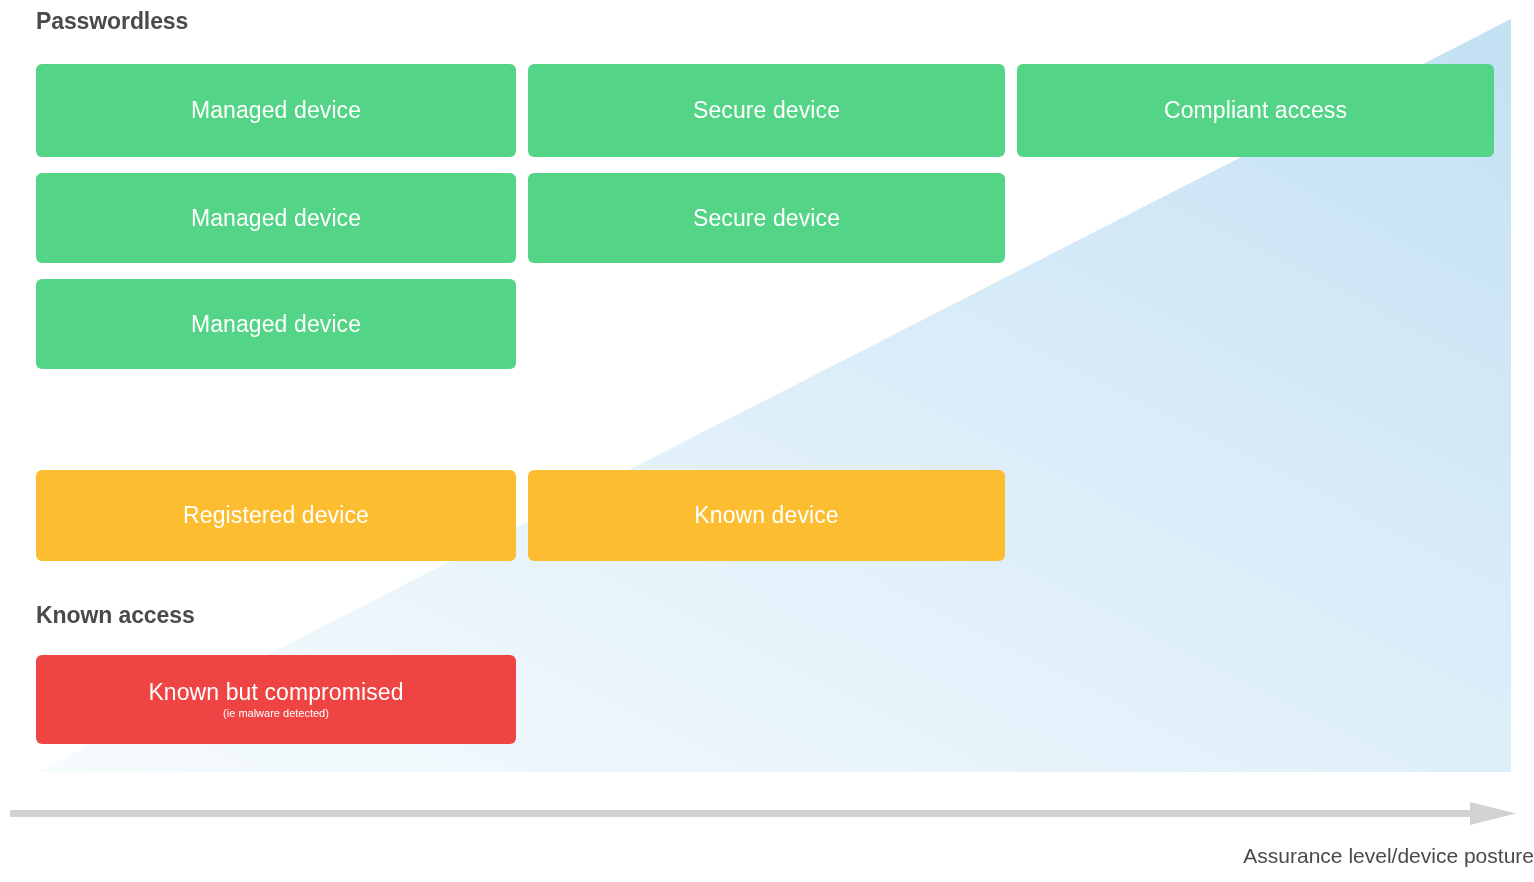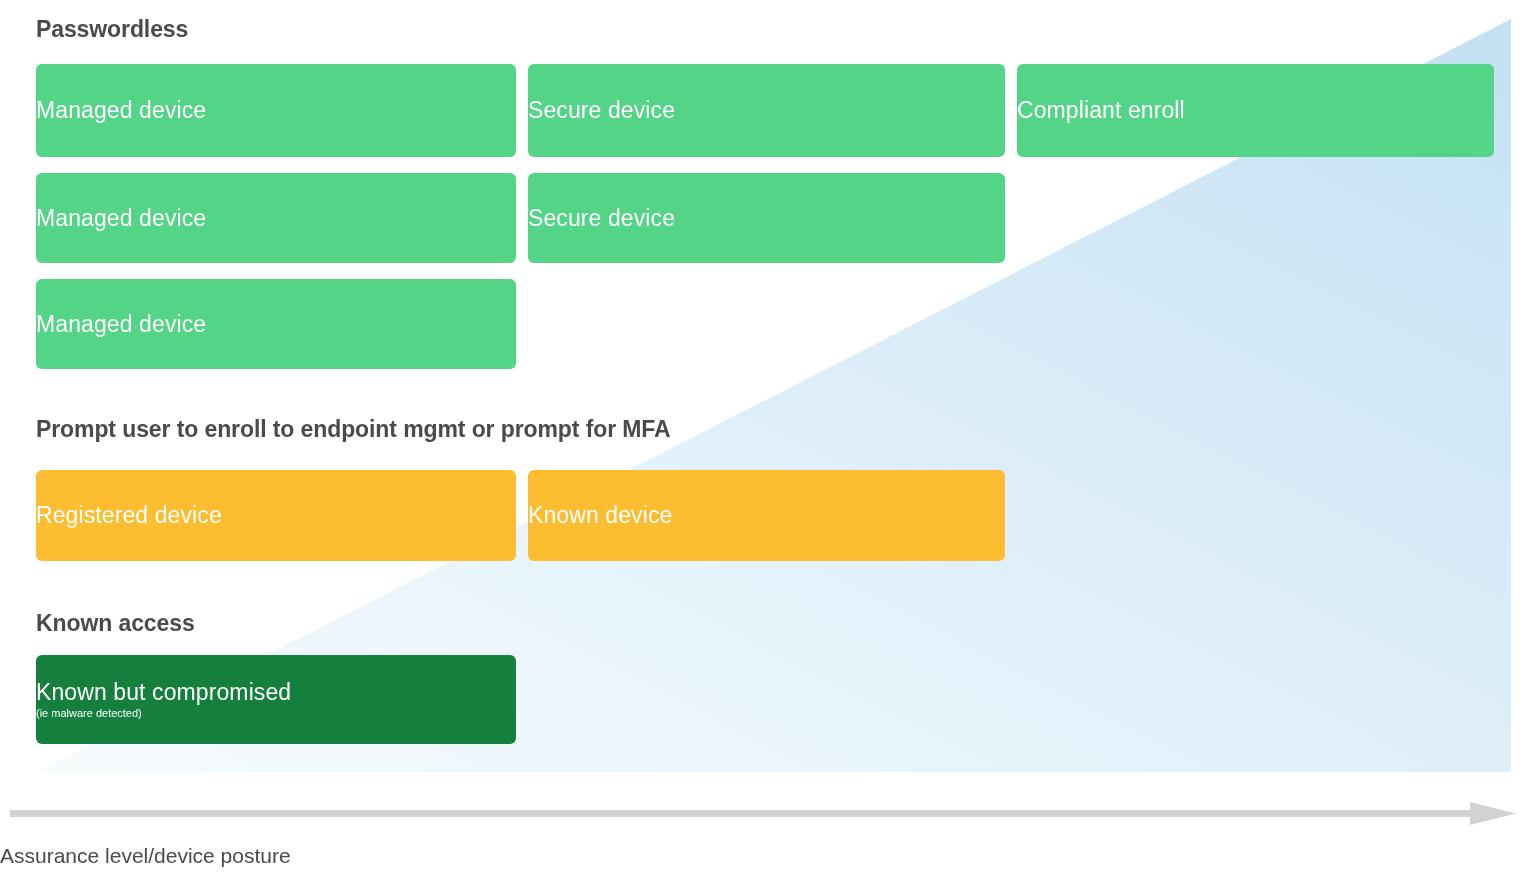--- a/index.html
+++ b/index.html
@@ -43,29 +43,28 @@
 
   .group-heading {
     position: absolute;
     left: 36px;
     color: #4a4a4a;
     font-size: 23px;
     font-weight: bold;
     letter-spacing: -0.1px;
     white-space: nowrap;
     line-height: 1;
-    margin-top: 8px;
   }
 
   .pill {
     position: absolute;
     border-radius: 6px;
     display: flex;
     flex-direction: column;
-    align-items: flex-start;
+    align-items: center;
     justify-content: center;
     color: #ffffff;
     box-sizing: border-box;
     text-align: center;
   }
   .pill .pill-label {
     font-size: 23px;
     line-height: 1.15;
     font-weight: normal;
     letter-spacing: 0.1px;
@@ -83,21 +82,21 @@
     left: 0;
     top: 796px;
     width: 1534px;
     height: 40px;
   }
   #axis-caption {
     position: absolute;
     top: 845px;
     left: 0;
     width: 1534px;
-    text-align: left;
+    text-align: right;
     color: #4a4a4a;
     font-size: 21px;
     line-height: 1;
   }
 </style>
 </head>
 <body>
 
 <div id="stage">
 
@@ -117,46 +116,45 @@
 
     <div class="group-heading" style="top:10px;">Passwordless</div>
 
     <div class="pill" style="left:36px;  top:64px;  width:480px; height:93px; background:#53d486;">
       <span class="pill-label">Managed device</span>
     </div>
     <div class="pill" style="left:528px; top:64px;  width:477px; height:93px; background:#53d486;">
       <span class="pill-label">Secure device</span>
     </div>
     <div class="pill" style="left:1017px;top:64px;  width:477px; height:93px; background:#53d486;">
-      <span class="pill-label">Compliant enroll</span>
+      <span class="pill-label">Compliant access</span>
     </div>
 
     <div class="pill" style="left:36px;  top:173px; width:480px; height:90px; background:#53d486;">
       <span class="pill-label">Managed device</span>
     </div>
     <div class="pill" style="left:528px; top:173px; width:477px; height:90px; background:#53d486;">
       <span class="pill-label">Secure device</span>
     </div>
 
     <div class="pill" style="left:36px;  top:279px; width:480px; height:90px; background:#53d486;">
       <span class="pill-label">Managed device</span>
     </div>
 
-    <div class="group-heading" style="top:410px;">Prompt user to enroll to endpoint mgmt or prompt for MFA</div>
 
     <div class="pill" style="left:36px;  top:470px; width:480px; height:91px; background:#fcbe30;">
       <span class="pill-label">Registered device</span>
     </div>
     <div class="pill" style="left:528px; top:470px; width:477px; height:91px; background:#fcbe30;">
       <span class="pill-label">Known device</span>
     </div>
 
     <div class="group-heading" style="top:604px;">Known access</div>
 
-    <div class="pill" style="left:36px;  top:655px; width:480px; height:89px; background:#15803d;">
+    <div class="pill" style="left:36px;  top:655px; width:480px; height:89px; background:#ef4444;">
       <span class="pill-label">Known but compromised</span>
       <span class="pill-sublabel">(ie malware detected)</span>
     </div>
 
     <svg id="axis" viewBox="0 0 1534 40" preserveAspectRatio="none">
       <rect x="10" y="14" width="1466" height="7" fill="#d2d2d2"></rect>
       <polygon points="1470,6 1470,29 1516,17.5" fill="#d2d2d2"></polygon>
     </svg>
 
     <div id="axis-caption">Assurance level/device posture</div>

